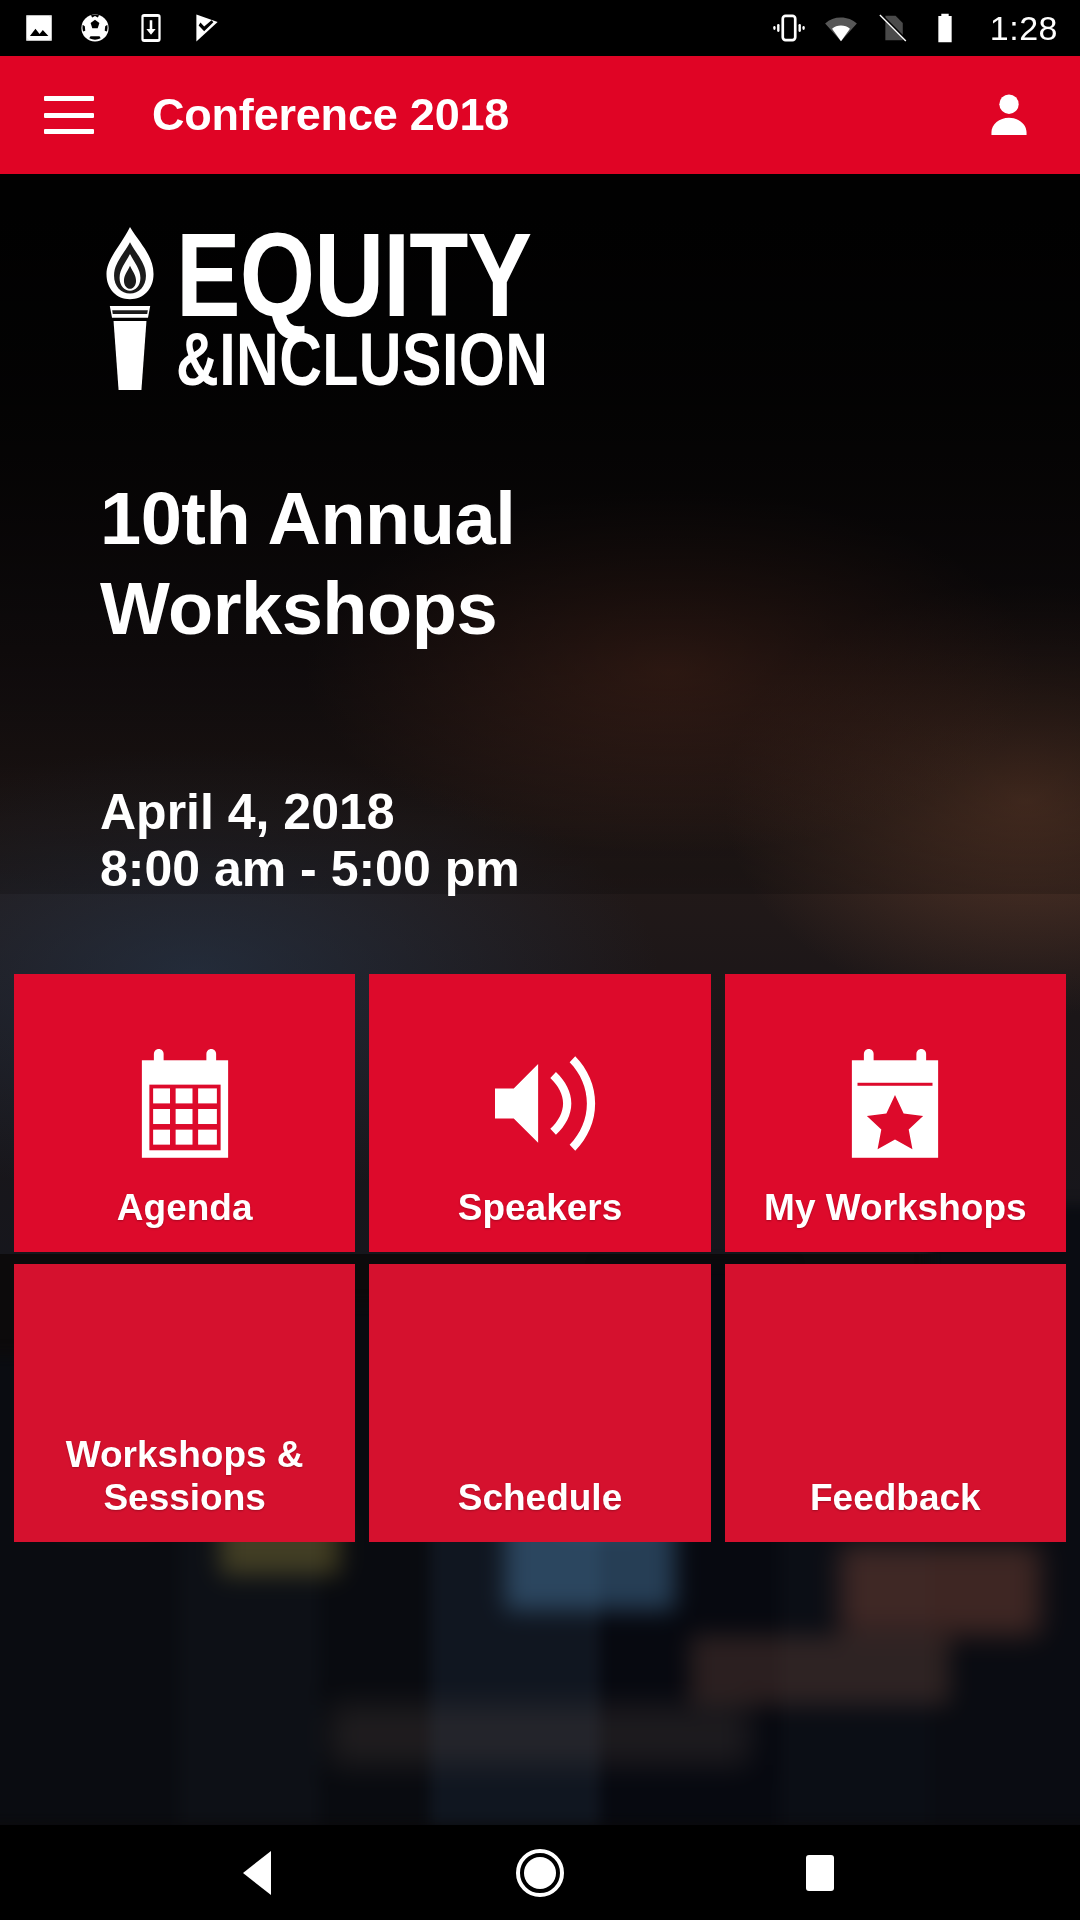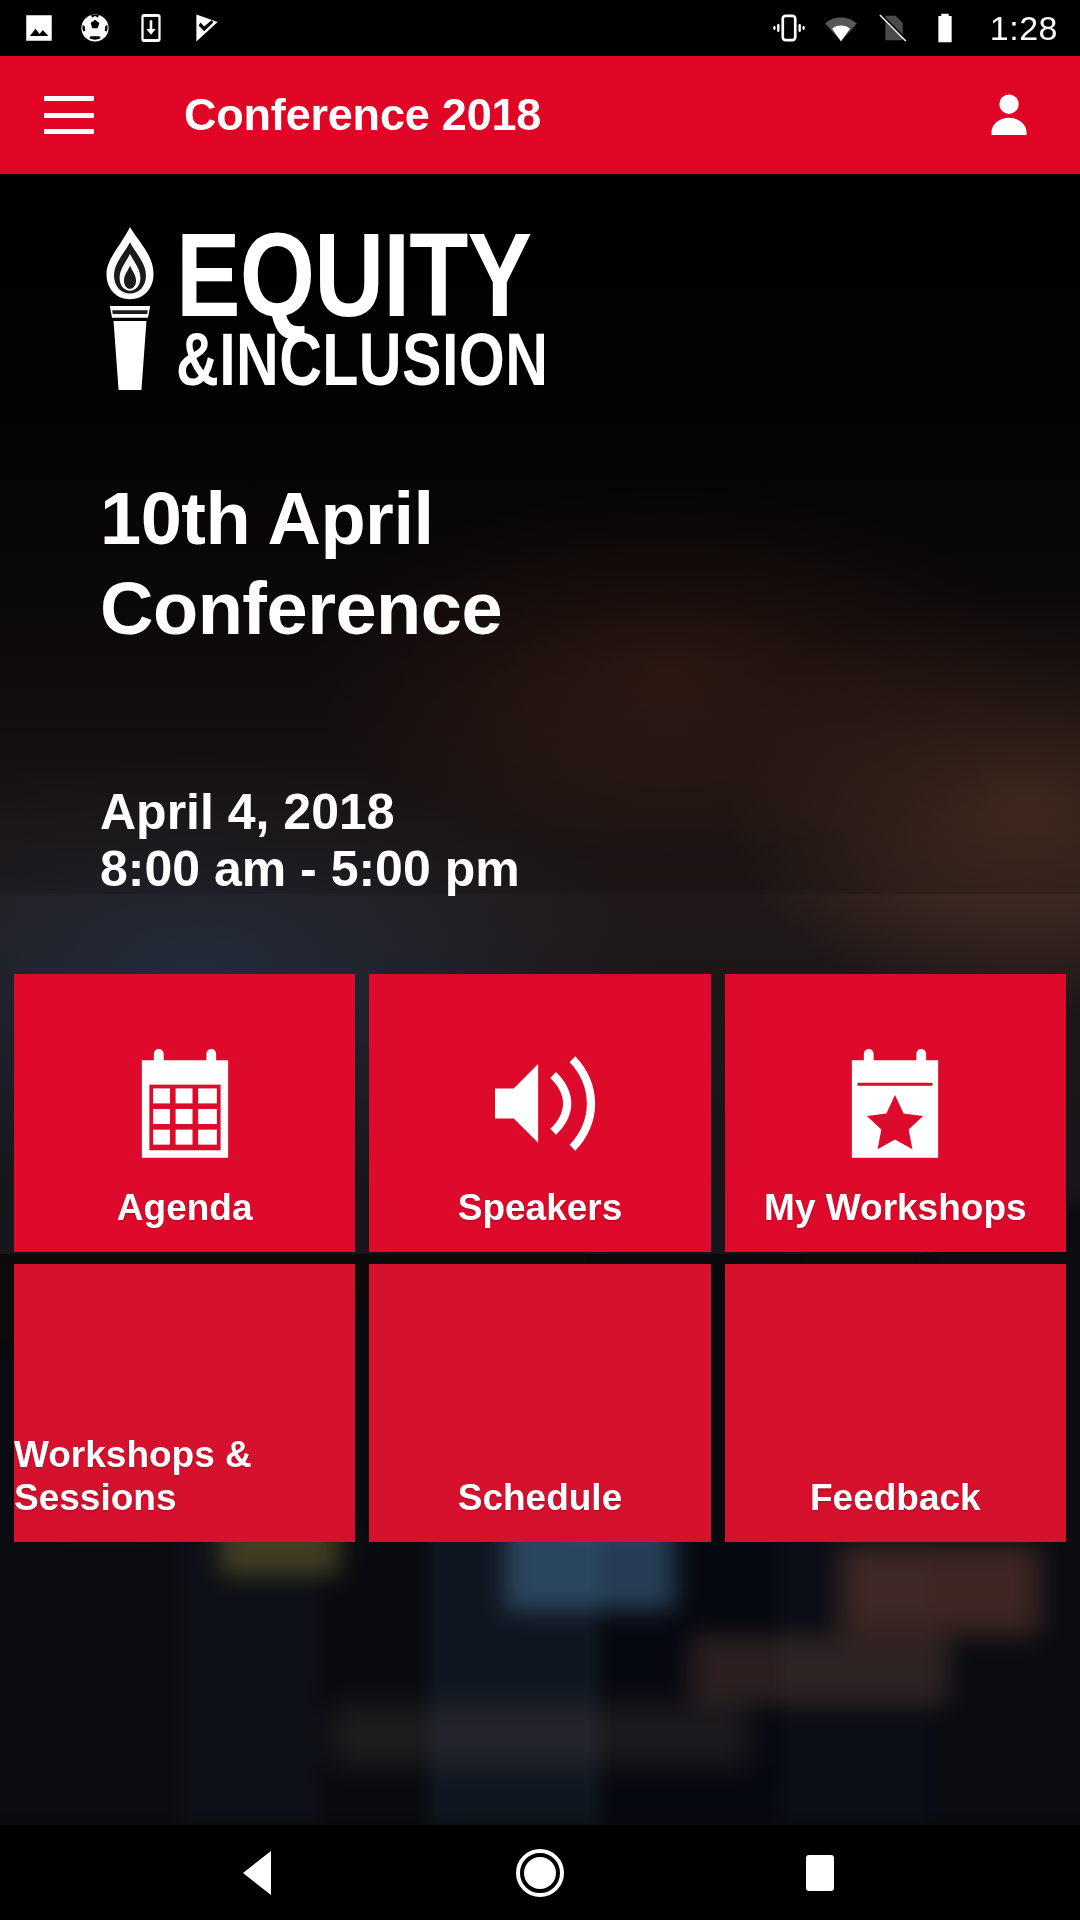--- a/index.html
+++ b/index.html
@@ -27,21 +27,21 @@
 
   
   .appbar {
     position:absolute; top:56px; left:0; width:1080px; height:118px;
     background:#E00425; display:flex; align-items:center; padding:0 44px;
   }
   .hamburger { width:50px; height:38px; display:flex; flex-direction:column;
                justify-content:space-between; cursor:pointer; }
   .hamburger span { display:block; height:5px; background:#fff; border-radius:1px; }
   .appbar-title {
-    color:#fff; font-size:45px; font-weight:700; margin-left:90px;
+    color:#fff; font-size:45px; font-weight:700; margin-left:58px;
     letter-spacing:-0.2px; white-space:nowrap;
   }
   .account-icon { margin-left:auto; width:54px; height:54px; }
 
   
   .hero {
     position:absolute; top:174px; left:0; width:1080px; height:1651px;
     overflow:hidden; background:#0c0a0b;
   }
   .hero-bg { position:absolute; inset:0; }
@@ -108,21 +108,21 @@
     justify-content:flex-end; padding-bottom:22px; cursor:pointer;
     overflow:hidden;
   }
   .tile.r2 { background:#D5112E; }
   .tile-icon {
     position:absolute; top:50%; left:50%;
     transform:translate(-50%,-58%);
     width:120px; height:120px;
   }
   .tile-label {
-    color:#fff; font-size:37px; font-weight:700; text-align:left;
+    color:#fff; font-size:37px; font-weight:700; text-align:center;
     line-height:1.18; position:relative; z-index:2;
     text-shadow:0 1px 2px rgba(0,0,0,0.25);
   }
 
   
   .navbar {
     position:absolute; bottom:0; left:0; width:1080px; height:95px;
     background:#000; display:flex; align-items:center;
     justify-content:space-around; padding:0 120px;
   }
@@ -230,22 +230,22 @@
         <path fill="#1b1b1b" d="M11.4 52.6h21.2l-.35 2.1H11.75z"></path>
         <path fill="#fff" d="M12.2 59h19.6l-3 41H15.2z"></path>
       </svg>
       <div class="logo-text">
         <div class="logo-eq">EQUITY</div>
         <div class="logo-inc">&amp;INCLUSION</div>
       </div>
     </div>
 
     <div class="headline">
-      <div class="line">10th April</div>
-      <div class="line">Conference</div>
+      <div class="line">10th Annual</div>
+      <div class="line">Workshops</div>
     </div>
 
     <div class="datetime">
       <div class="dline">April 4, 2018</div>
       <div class="dline">8:00 am - 5:00 pm</div>
     </div>
 
     <div class="grid">
 
       <div class="tile">

